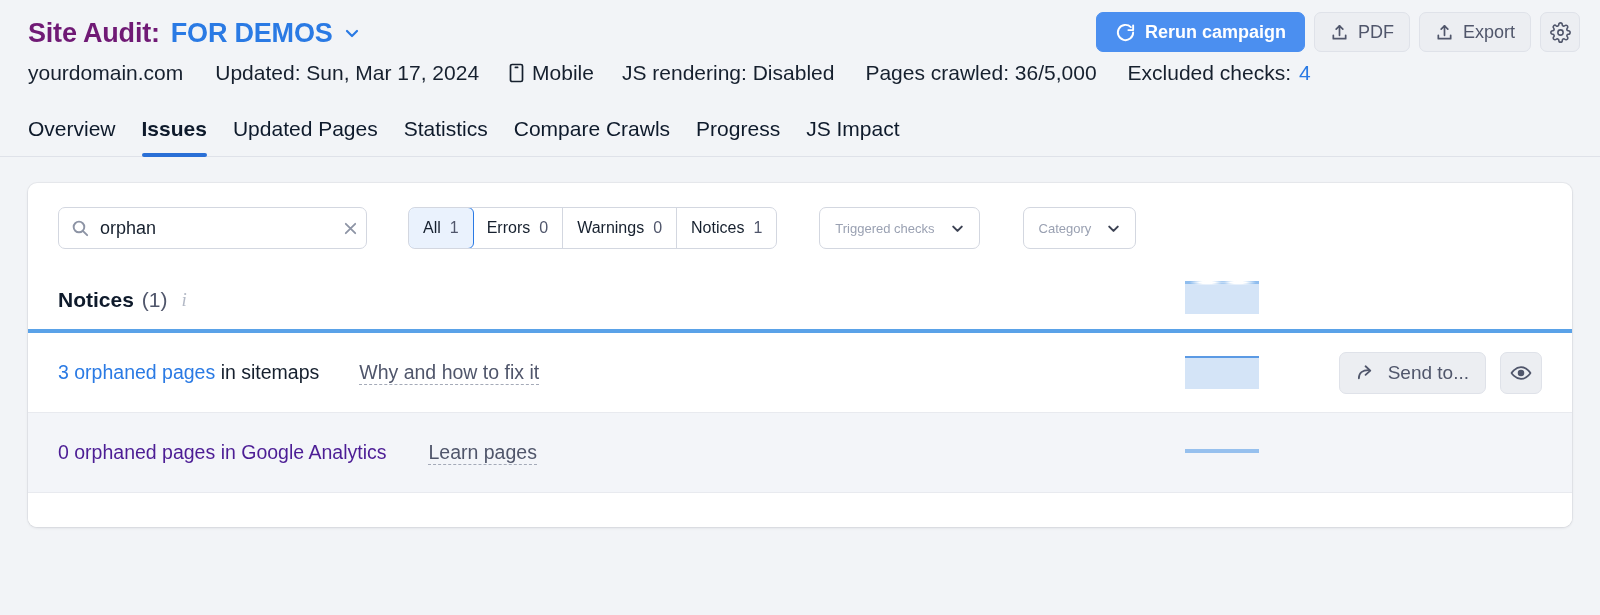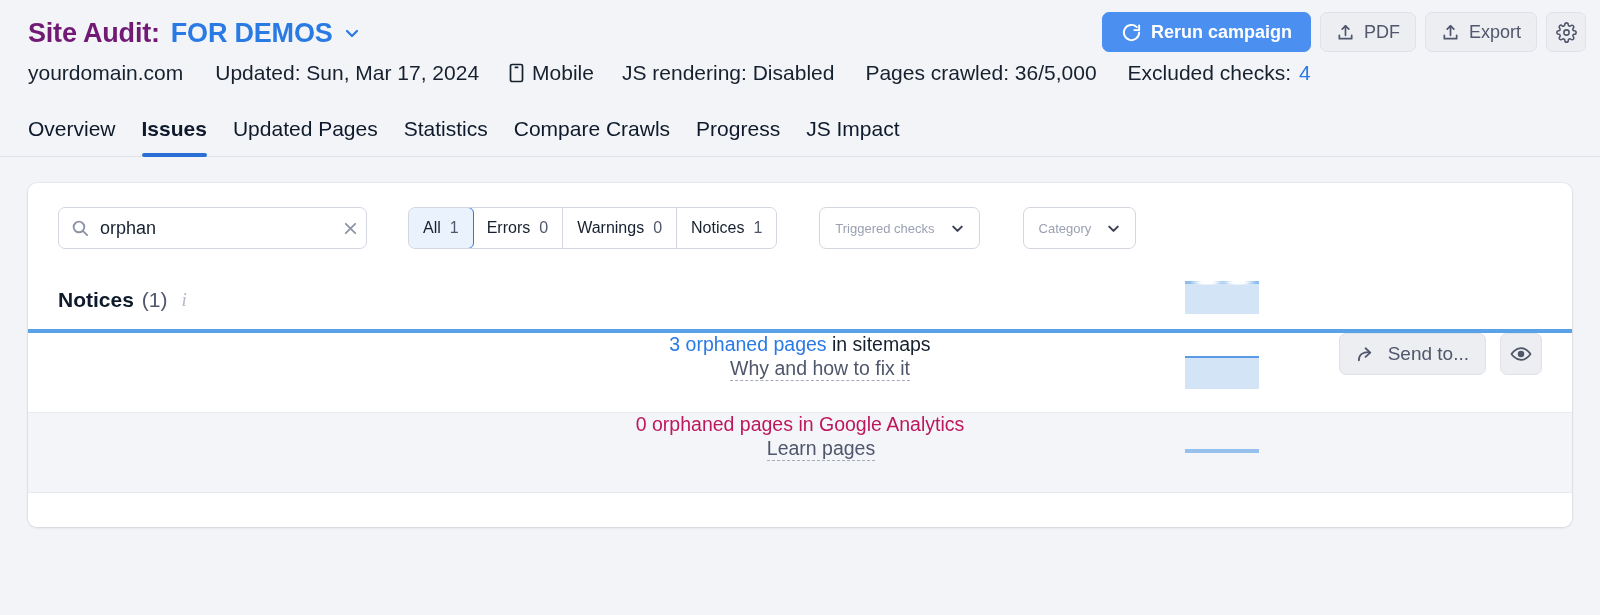--- a/index.html
+++ b/index.html
@@ -19,21 +19,21 @@
   }
   .title-campaign {
     font-size: 27px; font-weight: bold; color: #2a7ae4;
     margin-left: 11px; letter-spacing: -0.2px;
   }
   .title-caret {
     margin-left: 9px; color: #2a7ae4; display: inline-flex; align-items: center;
   }
 
   .header-actions {
-    position: absolute; right: 14px; top: 12px;
+    position: absolute; right: 20px; top: 12px;
     display: flex; align-items: center; gap: 9px;
   }
   .btn {
     display: inline-flex; align-items: center; justify-content: center;
     gap: 9px; height: 40px; border-radius: 7px;
     font-size: 18px; cursor: pointer; white-space: nowrap;
     border: 1px solid transparent;
   }
   .btn-primary {
     background: #4b8ff0; color: #fff; padding: 0 18px; font-weight: bold;
@@ -150,28 +150,27 @@
                 radial-gradient(ellipse 26px 4px at 72% 50%, #fff 30%, transparent 70%);
   }
 
   .divider-blue { height: 4px; background: #5aa2e8; }
 
   
   .issue-row {
     display: flex; align-items: center; height: 80px;
     padding: 0 30px; position: relative;
     border-bottom: 1px solid #e8eaef;
-    flex-direction: column;
   }
   .issue-row.alt { background: #f3f5f9; }
   .issue-row.last { border-bottom: 1px solid #e8eaef; }
 
   .issue-text { font-size: 19.5px; color: #16202e; white-space: nowrap; }
   .issue-link { color: #2a7ae4; cursor: pointer; }
-  .issue-text-green { font-size: 19.5px; color: #be185d; white-space: nowrap; cursor: pointer; }
+  .issue-text-green { font-size: 19.5px; color: #4c1d95; white-space: nowrap; cursor: pointer; }
 
   .fix-link {
     margin-left: 40px; font-size: 19.5px; color: #50566b;
     border-bottom: 1.5px dashed #a4aab8; cursor: pointer; line-height: 1.25;
   }
   .fix-link.green-ctx { margin-left: 42px; color: #50566b; }
 
   .row-right {
     position: absolute; right: 30px; display: flex; align-items: center; gap: 0;
   }

